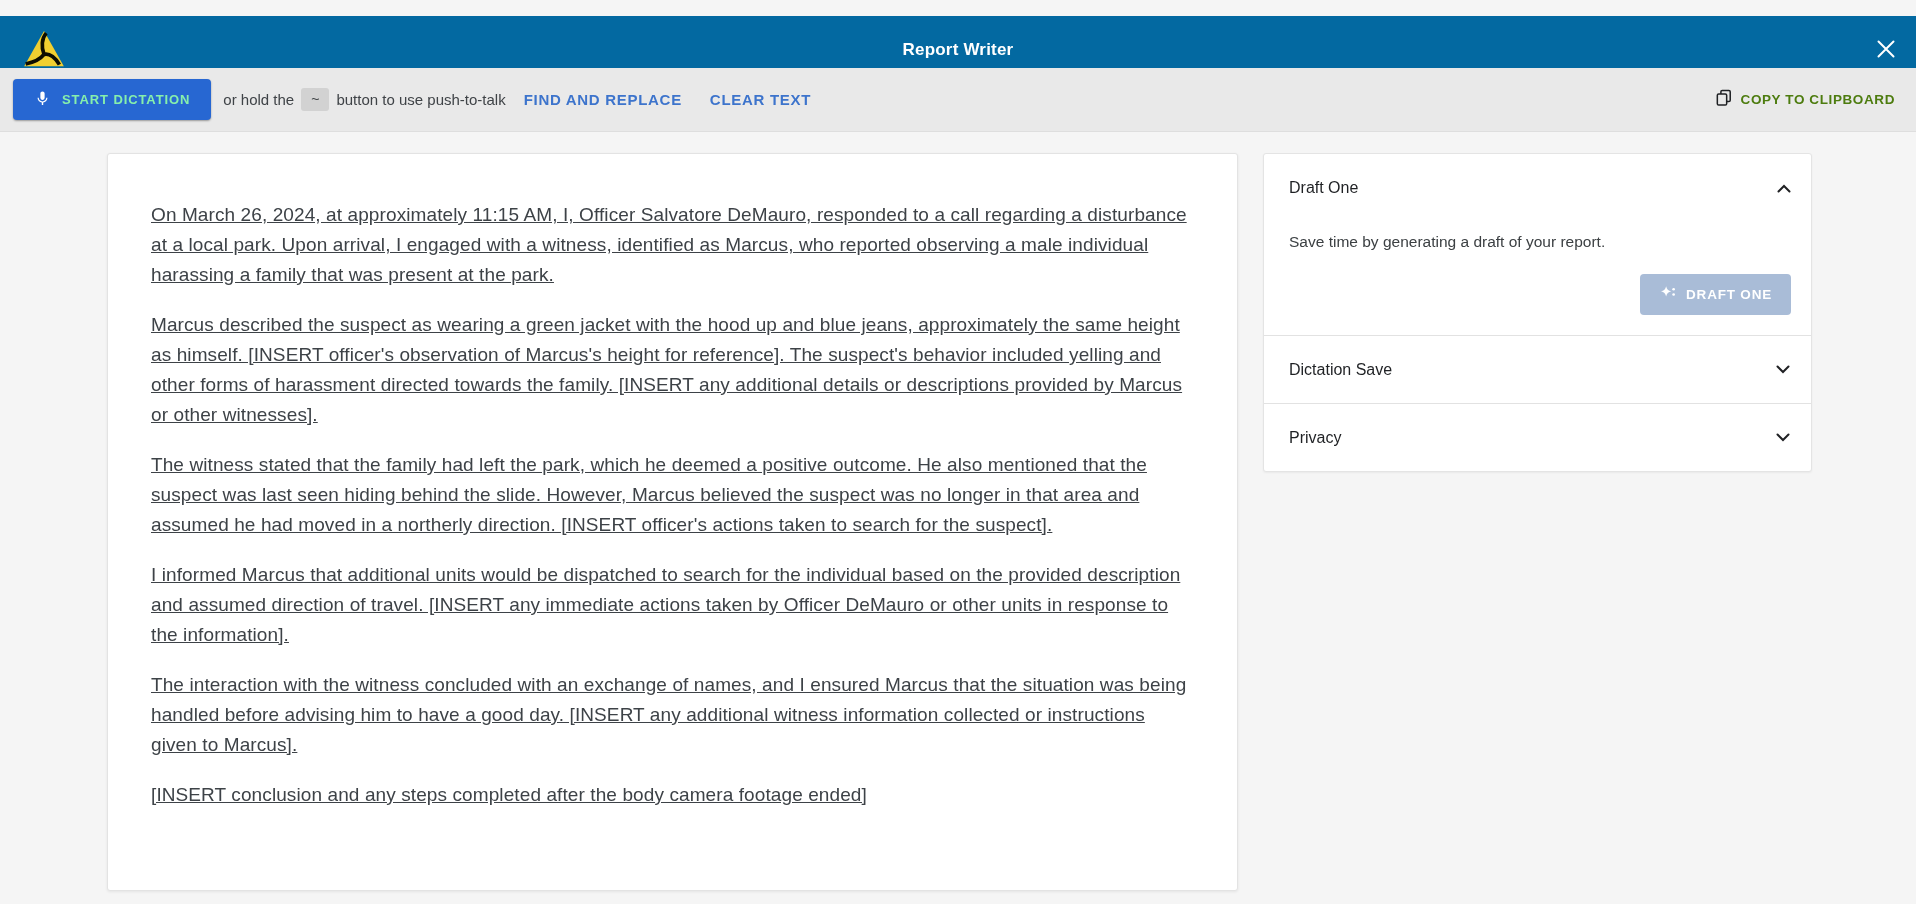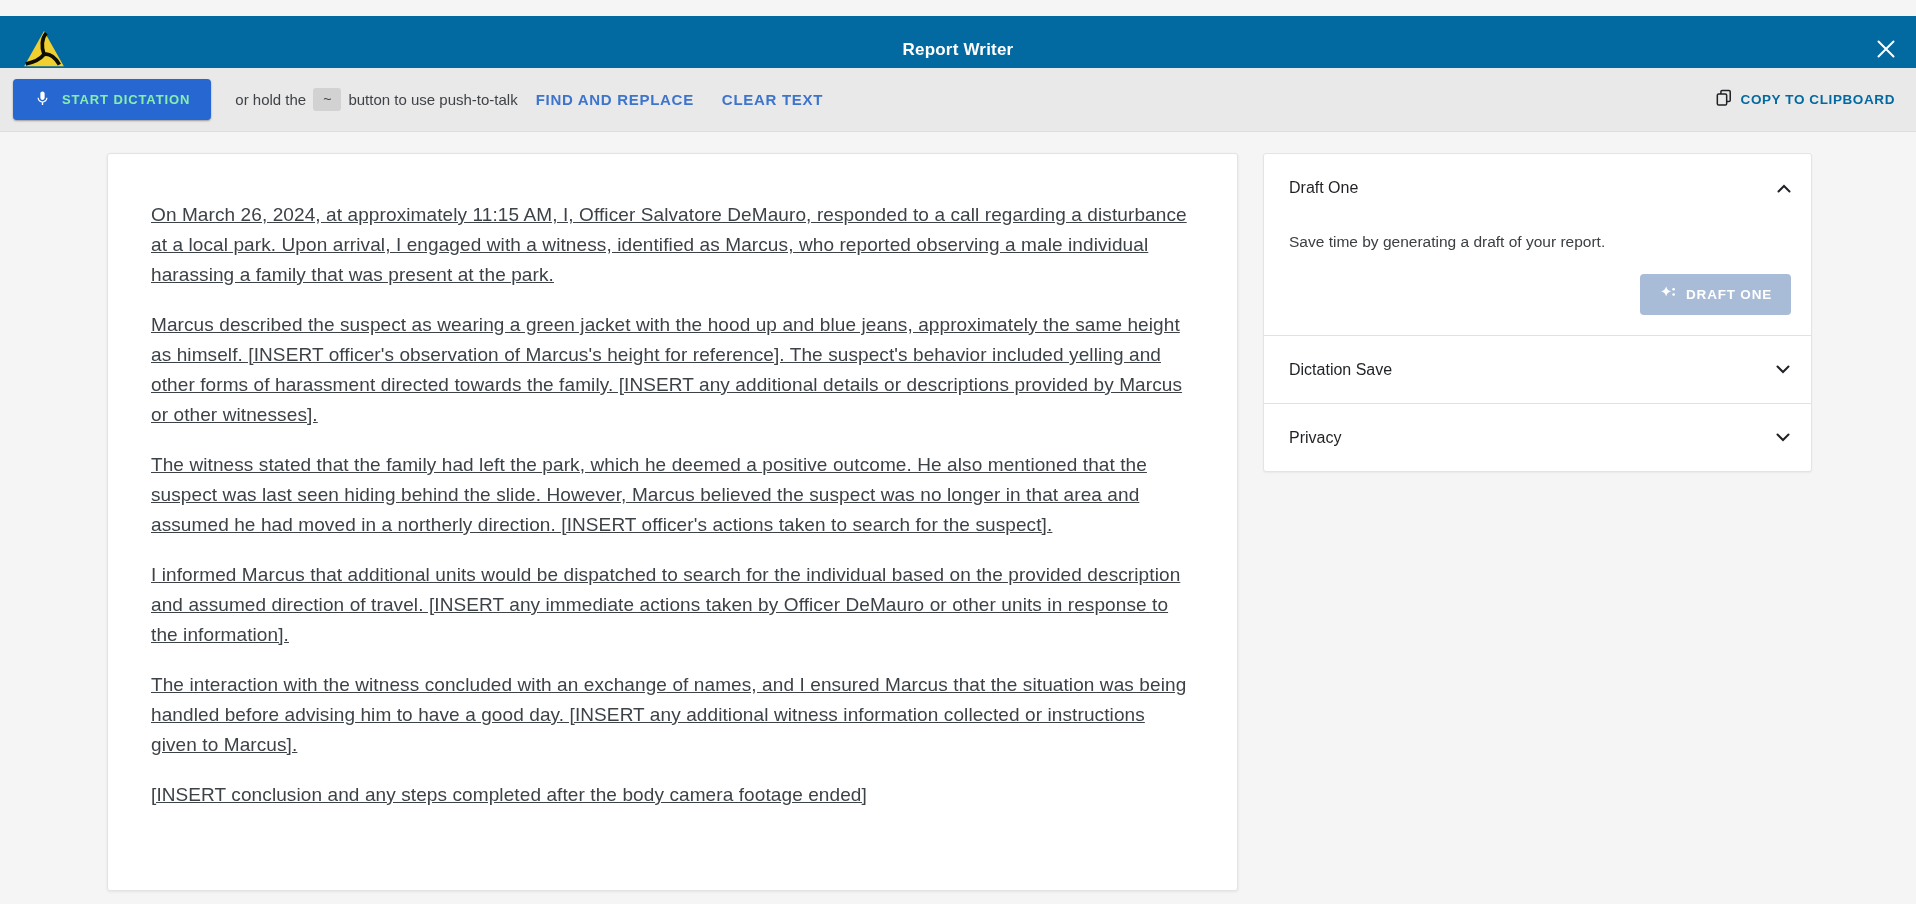--- a/index.html
+++ b/index.html
@@ -37,38 +37,38 @@
     background: #e9e9e9; border-bottom: 1px solid #dedede;
     display: flex; align-items: center;
   }
   .dictate-btn {
     margin-left: 13px; height: 41px; padding: 0 21px;
     background: #2767d2; color: #86efac; border: none; border-radius: 4px;
     font-family: inherit; font-size: 13px; font-weight: bold; letter-spacing: 0.9px;
     display: flex; align-items: center; gap: 11px; cursor: pointer;
     box-shadow: 0 1px 2px rgba(0,0,0,0.35);
   }
-  .ptt-hint { margin-left: 24px; font-size: 15px; color: #3f4347; display: flex; align-items: center; }
+  .ptt-hint { margin-left: 12px; font-size: 15px; color: #3f4347; display: flex; align-items: center; }
   .key-badge {
     display: inline-block; margin: 0 7px; padding: 4px 10px 5px;
     background: #d2d2d2; border-radius: 3px; color: #3c4043;
     font-size: 14px; line-height: 1;
   }
   .txtlink {
     background: transparent; border: none; cursor: pointer;
     font-family: inherit; font-size: 15px; font-weight: bold;
     letter-spacing: 0.7px; color: #3d74cc; padding: 10px 2px;
   }
   .txtlink.find { margin-left: 16px; }
   .txtlink.clear { margin-left: 24px; }
   .copy-btn {
     margin-left: auto; margin-right: 19px;
     background: transparent; border: none; cursor: pointer;
     font-family: inherit; font-size: 13.5px; font-weight: bold; letter-spacing: 0.6px;
-    color: #0369a1; display: flex; align-items: center; gap: 9px; padding: 10px 2px;
+    color: #4d7c0f; display: flex; align-items: center; gap: 9px; padding: 10px 2px;
   }
 
   
   .report-card {
     position: absolute; left: 107px; top: 153px; width: 1131px; height: 738px;
     background: #fff; border: 1px solid #e3e3e3; border-radius: 3px;
     box-shadow: 0 1px 3px rgba(0,0,0,0.07);
     padding: 46px 45px 0 43px; cursor: text; overflow: hidden;
   }
   .report-card p {

